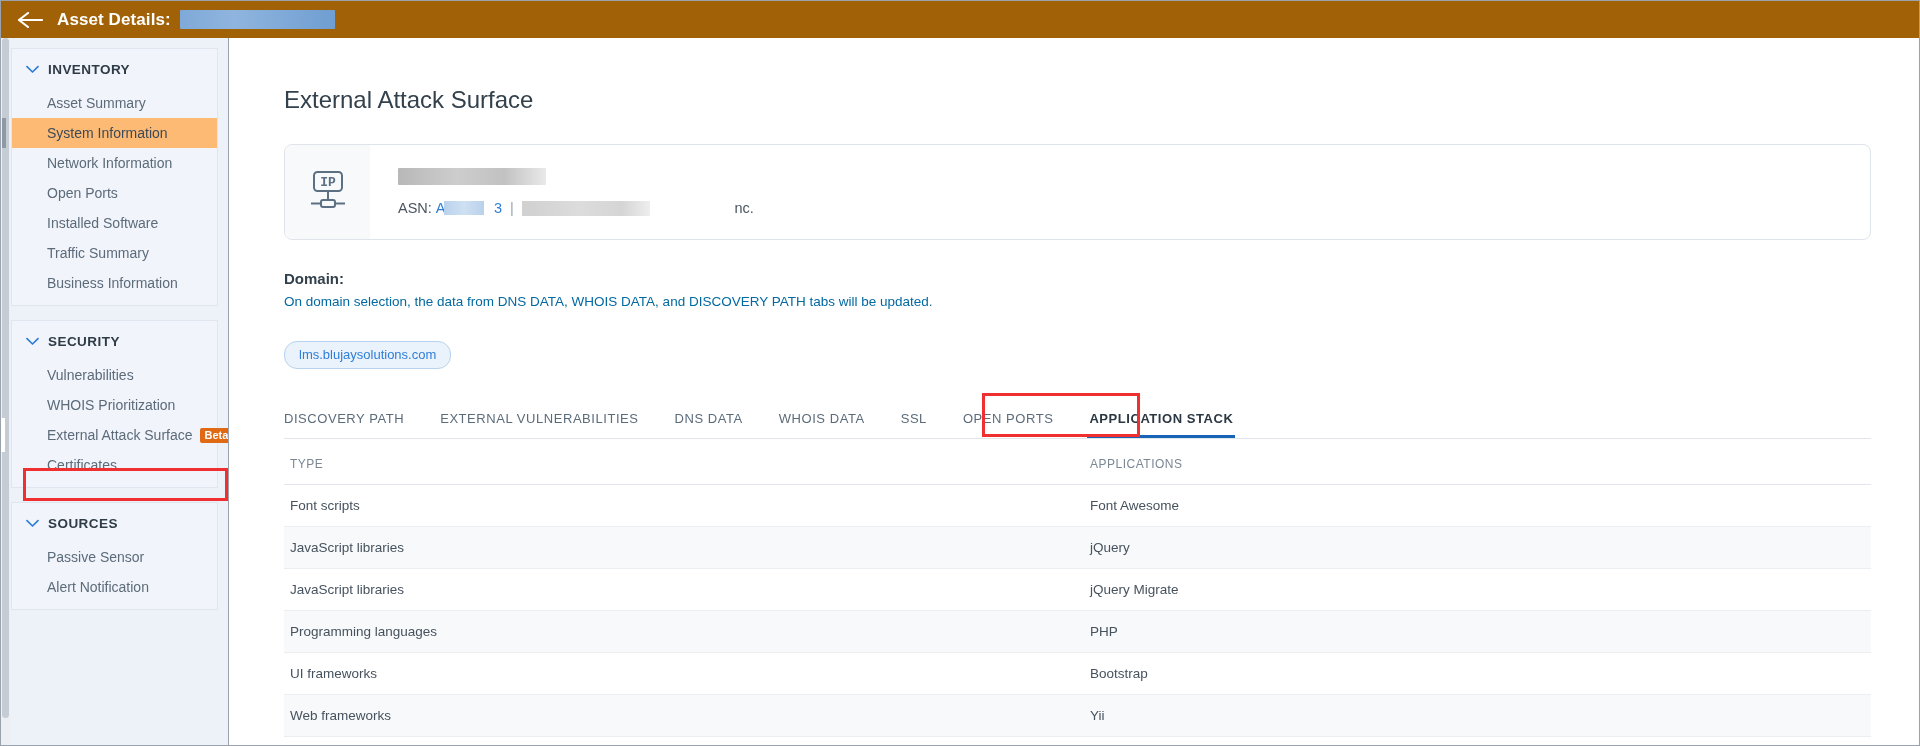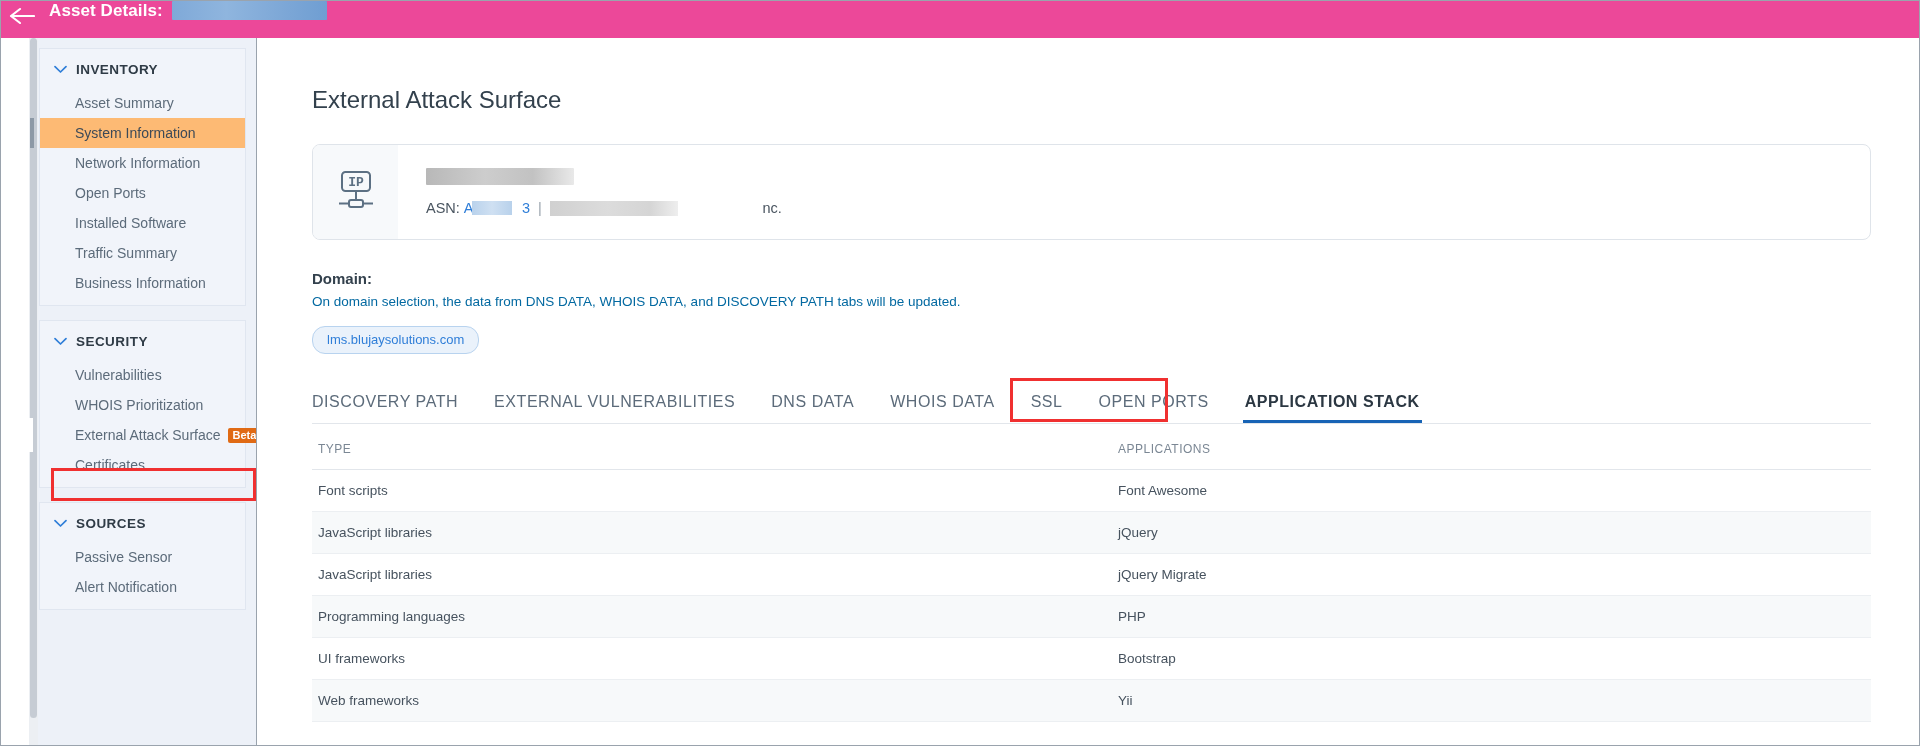--- a/index.html
+++ b/index.html
@@ -13,24 +13,24 @@
     position: relative;
     width: 1920px; height: 746px;
     background: #ffffff;
     border: 1px solid #9aa3ad;
     overflow: hidden;
   }
 
   
   .header {
     height: 37px;
-    background: #ec4899;
-    display: flex;
-    align-items: flex-start;
-    padding-left: 6px;
+    background: #a16207;
+    display: flex;
+    align-items: center;
+    padding-left: 14px;
     flex-shrink: 0;
   }
   .back-arrow {
     width: 30px; height: 30px;
     display: flex; align-items: center; justify-content: center;
     cursor: pointer;
     flex-shrink: 0;
   }
   .back-arrow svg { display: block; }
   .header-title {
@@ -57,21 +57,20 @@
 
   
   .sidebar {
     width: 228px;
     background: #edf1f8;
     border-right: 1px solid #9aa3ad;
     position: relative;
     flex-shrink: 0;
     padding: 10px 0 0 0;
     overflow: hidden;
-    margin-left: 28px;
   }
   .sb-scrollbar {
     position: absolute;
     left: 0; top: 0; bottom: 0;
     width: 9px;
     background: #eceff3;
   }
   .sb-thumb {
     position: absolute;
     left: 1px; top: 0px;
@@ -226,41 +225,41 @@
     font-weight: bold;
     color: #33414d;
     margin-bottom: 7px;
   }
   .domain-desc {
     font-size: 13.5px;
     color: #0369a1;
   }
   .domain-chip {
     display: inline-block;
-    margin-top: 17px;
+    margin-top: 32px;
     background: #eaf2fb;
     border: 1px solid #b8d3ef;
     border-radius: 13px;
     color: #2f7ed8;
     font-size: 13px;
     padding: 5px 14px 6px;
     cursor: pointer;
   }
 
   
   .tabs {
     margin-top: 32px;
     border-bottom: 1px solid #e2e6eb;
     display: flex;
     align-items: flex-end;
     position: relative;
     height: 38px;
   }
   .tab {
-    font-size: 16px;
+    font-size: 13px;
     letter-spacing: .55px;
     color: #5c6b7a;
     padding: 0 0 12px 0;
     margin-right: 36px;
     cursor: pointer;
     position: relative;
     white-space: nowrap;
   }
   .tab.active {
     color: #2b3742;

